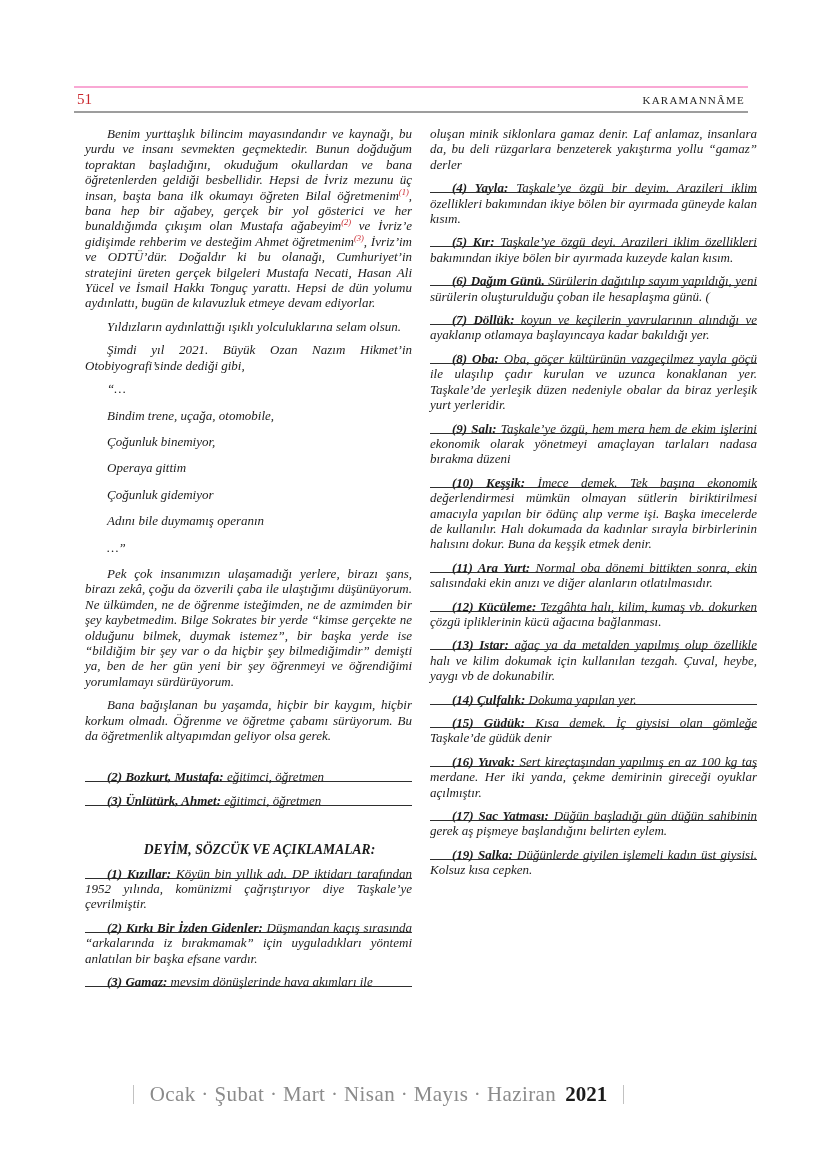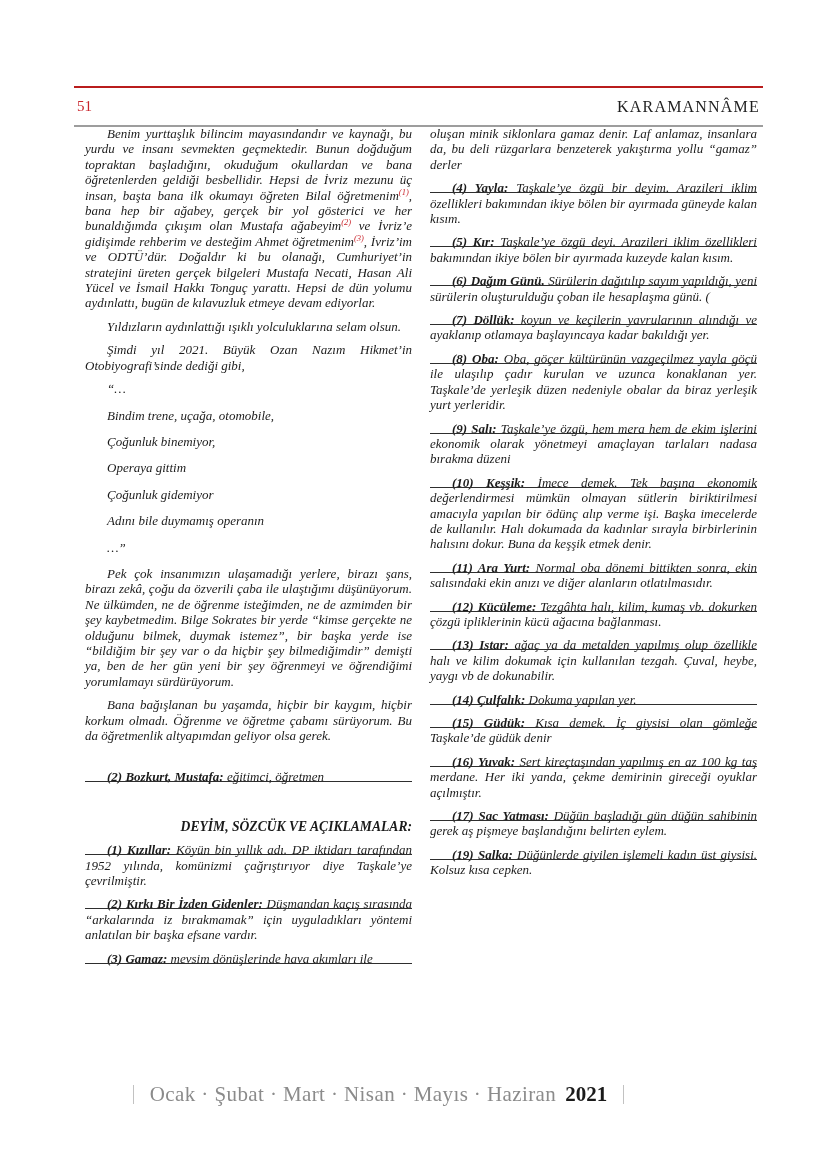--- a/index.html
+++ b/index.html
@@ -6,27 +6,27 @@
   body{
     width:827px;height:1169px;background:#ffffff;
     font-family:"Liberation Serif","DejaVu Serif",serif;
     color:#1c1c1c;
     position:relative;overflow:hidden;
   }
   .page{position:absolute;inset:0;background:#fff;}
 
   
   .header{
-    position:absolute;left:74px;right:64px;top:86px;
-    border-top:2px solid #b91c1c;border-bottom:2px solid #9d9d9d;
+    position:absolute;left:74px;right:79px;top:86px;
+    border-top:2px solid #f9a8d4;border-bottom:2px solid #9d9d9d;
     display:flex;justify-content:space-between;align-items:center;
-    padding:8px 3px;height:21px;
+    padding:1px 3px;height:21px;
   }
   .page-num{color:#c9252c;font-size:15px;}
-  .page-title{font-size:16px;letter-spacing:1.2px;color:#1f1f1f;}
+  .page-title{font-size:11px;letter-spacing:1.2px;color:#1f1f1f;}
 
   
   .columns{
     position:absolute;top:126px;left:85px;width:672px;
     display:flex;gap:18px;
   }
   .col{width:327px;font-size:13px;line-height:15.4px;text-align:justify;color:#1b1b1b;}
 
   .col p{margin:0 0 8px 0;text-indent:22px;font-style:italic;}
   .poem-line{font-style:italic;margin:0 0 11px 0 !important;}
@@ -36,21 +36,21 @@
   .entry::before{
     content:"";position:absolute;left:0;right:0;top:12px;
     border-top:1.6px solid #2e2e2e;pointer-events:none;
   }
   .term{font-weight:bold;}
 
   .spacer-sm{height:18px;}
   .spacer-md{height:26px;}
   .section-heading{
     font-weight:bold;font-size:13.6px;
-    margin:0 0 12px 0;text-indent:22px;text-align:right;
+    margin:0 0 12px 0;text-indent:22px;text-align:center;
   }
 
   
   .footer{
     position:absolute;top:1082px;left:0;right:70px;
     display:flex;justify-content:center;align-items:center;gap:16px;
     font-size:21px;
   }
   .footer .vbar{width:1px;height:19px;background:#c2c2c2;}
   .footer .inner{display:flex;align-items:baseline;gap:9px;}
@@ -84,20 +84,21 @@
       <p class="poem-line">Çoğunluk gidemiyor</p>
       <p class="poem-line">Adını bile duymamış operanın</p>
       <p class="poem-quote">…”</p>
 
       <p>Pek çok insanımızın ulaşamadığı yerlere, birazı şans, birazı zekâ, çoğu da özverili çaba ile ulaştığımı düşünüyorum. Ne ülkümden, ne de öğrenme isteğimden, ne de azmimden bir şey kaybetmedim. Bilge Sokrates bir yerde “kimse gerçekte ne olduğunu bilmek, duymak istemez”, bir başka yerde ise “bildiğim bir şey var o da hiçbir şey bilmediğimdir” demişti ya, ben de her gün yeni bir şey öğrenmeyi ve öğrendiğimi yorumlamayı sürdürüyorum.</p>
       <p>Bana bağışlanan bu yaşamda, hiçbir bir kaygım, hiçbir korkum olmadı. Öğrenme ve öğretme çabamı sürüyorum. Bu da öğretmenlik altyapımdan geliyor olsa gerek.</p>
 
       <div class="spacer-sm"></div>
 
       <p class="entry"><span class="term">(2)  Bozkurt, Mustafa:</span><span> eğitimci, öğretmen</span></p>
+      <p class="entry"><span class="term">(3) Ünlütürk, Ahmet:</span><span> eğitimci, öğretmen</span></p>
 
       <div class="spacer-md"></div>
 
       <p class="section-heading">DEYİM, SÖZCÜK VE AÇIKLAMALAR:</p>
 
       <p class="entry"><span class="term">(1) Kızıllar:</span><span> Köyün bin yıllık adı. DP iktidarı tarafından 1952 yılında, komünizmi çağrıştırıyor diye Taşkale’ye çevrilmiştir.</span></p>
       <p class="entry"><span class="term">(2) Kırkı Bir İzden Gidenler:</span><span> Düşmandan kaçış sırasında “arkalarında iz bırakmamak” için uyguladıkları yöntemi anlatılan bir başka efsane vardır.</span></p>
       <p class="entry"><span class="term">(3) Gamaz:</span><span> mevsim dönüşlerinde hava akımları ile</span></p>
     </div>
 

